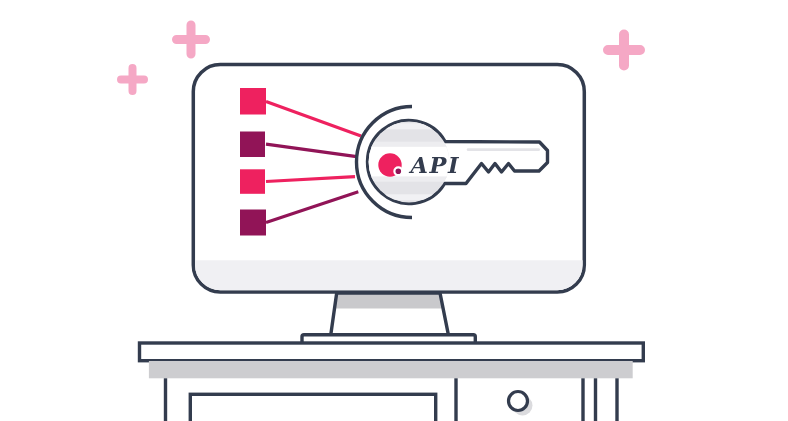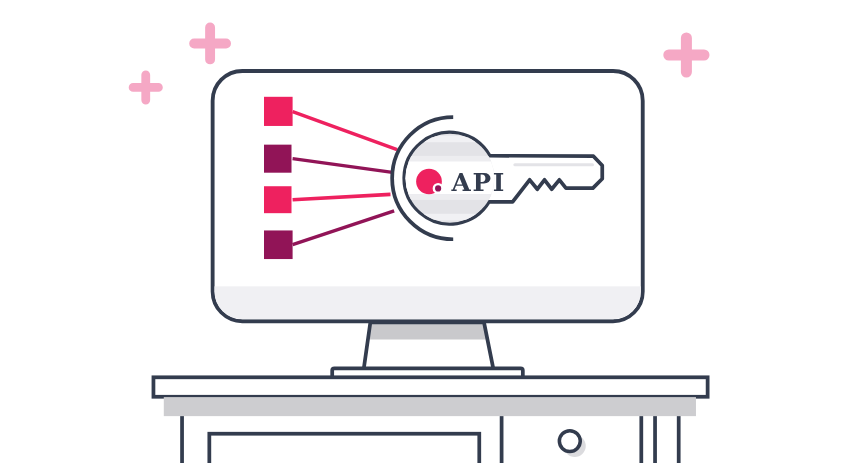--- a/index.html
+++ b/index.html
@@ -3,20 +3,21 @@
 <meta charset="utf-8">
 <style>
   html, body { margin: 0; padding: 0; background: #ffffff; }
   .stage {
     position: relative;
     width: 788px;
     height: 421px;
     overflow: hidden;
     background: #ffffff;
     font-family: "DejaVu Sans", sans-serif;
+    font-style: italic;
   }
   svg { display: block; }
 
   
   .navy-stroke       { fill: none; stroke: #333C4E; stroke-width: 3.4; }
   .white-fill-navy   { fill: #ffffff; stroke: #333C4E; stroke-width: 3.4; }
   .key-silhouette    { fill: #ffffff; stroke: #333C4E; stroke-width: 3.4;
                        stroke-linejoin: round; }
   .plus-sign         { fill: none; stroke-linecap: round; }
   .gray-fill         { fill: #E3E3E7; }

